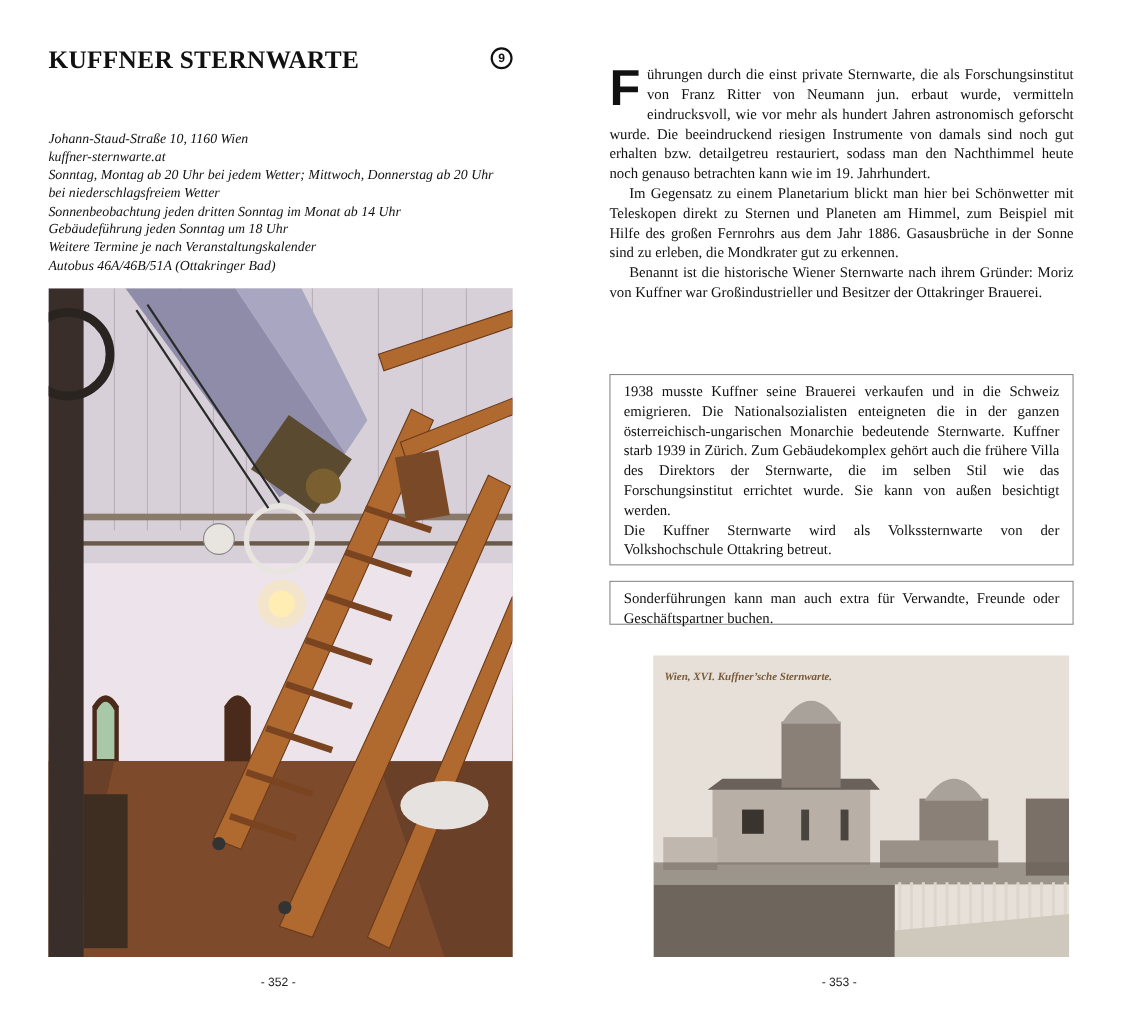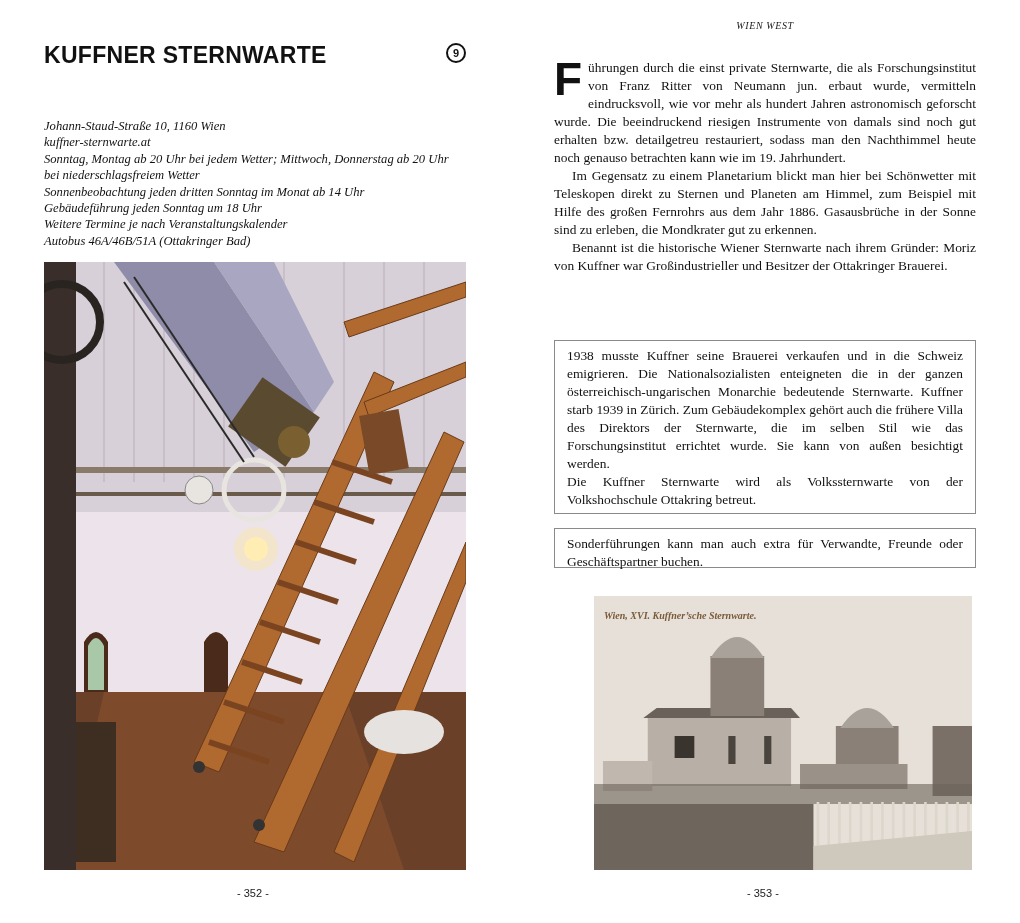--- a/index.html
+++ b/index.html
@@ -6,21 +6,21 @@
     html, body { width: 1020px; height: 923px; background: #ffffff; overflow: hidden; }
     body { position: relative; font-family: "DejaVu Serif", "Liberation Serif", serif; color: #1a1a1a; }
 
     .page { position: absolute; top: 0; height: 923px; }
     .page-left { left: 0; width: 510px; }
     .page-right { left: 510px; width: 510px; }
 
     
     .title {
       position: absolute; left: 44px; top: 42px;
-      font-family: Liberation Sans, sans-serif;
+      font-family: Liberation Serif, serif;
       font-weight: 700; font-size: 23px; letter-spacing: 0.3px; color: #111;
     }
     .num-badge {
       position: absolute; left: 446px; top: 43px; width: 20px; height: 20px;
       border: 2px solid #111; border-radius: 50%;
       font-family: "Liberation Sans", sans-serif; font-weight: 700; font-size: 11px;
       display: flex; align-items: center; justify-content: center; color: #111;
     }
     .subtitle {
       position: absolute; left: 44px; top: 80px;
@@ -171,21 +171,20 @@
 
       <circle cx="155" cy="505" r="6" fill="#333"></circle>
       <circle cx="215" cy="563" r="6" fill="#333"></circle>
     </svg>
   </div>
 
   <div class="folio folio-left">- 352 -</div>
 </section>
 
 <section class="page page-right">
-  <div class="running-head">WIEN WEST</div>
 
   <div class="body-text">
     <p class="first"><span class="dropcap">F</span><span>ührungen durch die einst private Sternwarte, die als Forschungsinstitut von Franz Ritter von Neumann jun. erbaut wurde, vermitteln eindrucksvoll, wie vor mehr als hundert Jahren astronomisch geforscht wurde. Die beeindruckend riesigen Instrumente von damals sind noch gut erhalten bzw. detailgetreu restauriert, sodass man den Nachthimmel heute noch genauso betrachten kann wie im 19. Jahrhundert.</span></p>
     <p>Im Gegensatz zu einem Planetarium blickt man hier bei Schönwetter mit Teleskopen direkt zu Sternen und Planeten am Himmel, zum Beispiel mit Hilfe des großen Fernrohrs aus dem Jahr 1886. Gasausbrüche in der Sonne sind zu erleben, die Mondkrater gut zu erkennen.</p>
     <p>Benannt ist die historische Wiener Sternwarte nach ihrem Gründer: Moriz von Kuffner war Großindustrieller und Besitzer der Ottakringer Brauerei.</p>
   </div>
 
   <div class="box box-1">
     <p>1938 musste Kuffner seine Brauerei verkaufen und in die Schweiz emigrieren. Die Nationalsozialisten enteigneten die in der ganzen österreichisch-ungarischen Monarchie bedeutende Sternwarte. Kuffner starb 1939 in Zürich. Zum Gebäudekomplex gehört auch die frühere Villa des Direktors der Sternwarte, die im selben Stil wie das Forschungsinstitut errichtet wurde. Sie kann von außen besichtigt werden.</p>
     <p>Die Kuffner Sternwarte wird als Volkssternwarte von der Volkshochschule Ottakring betreut.</p>

